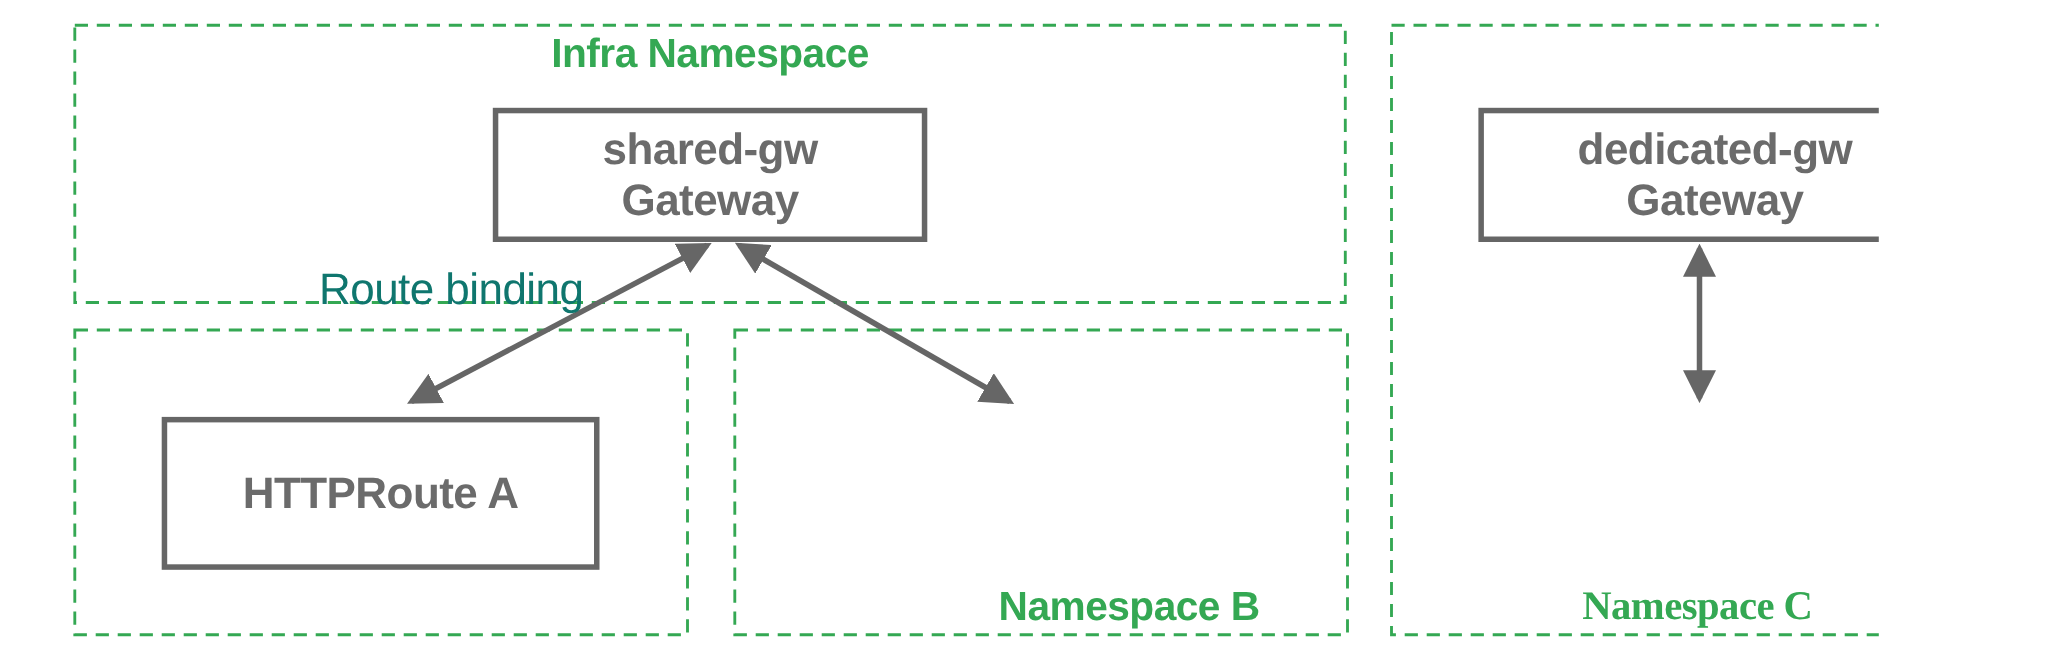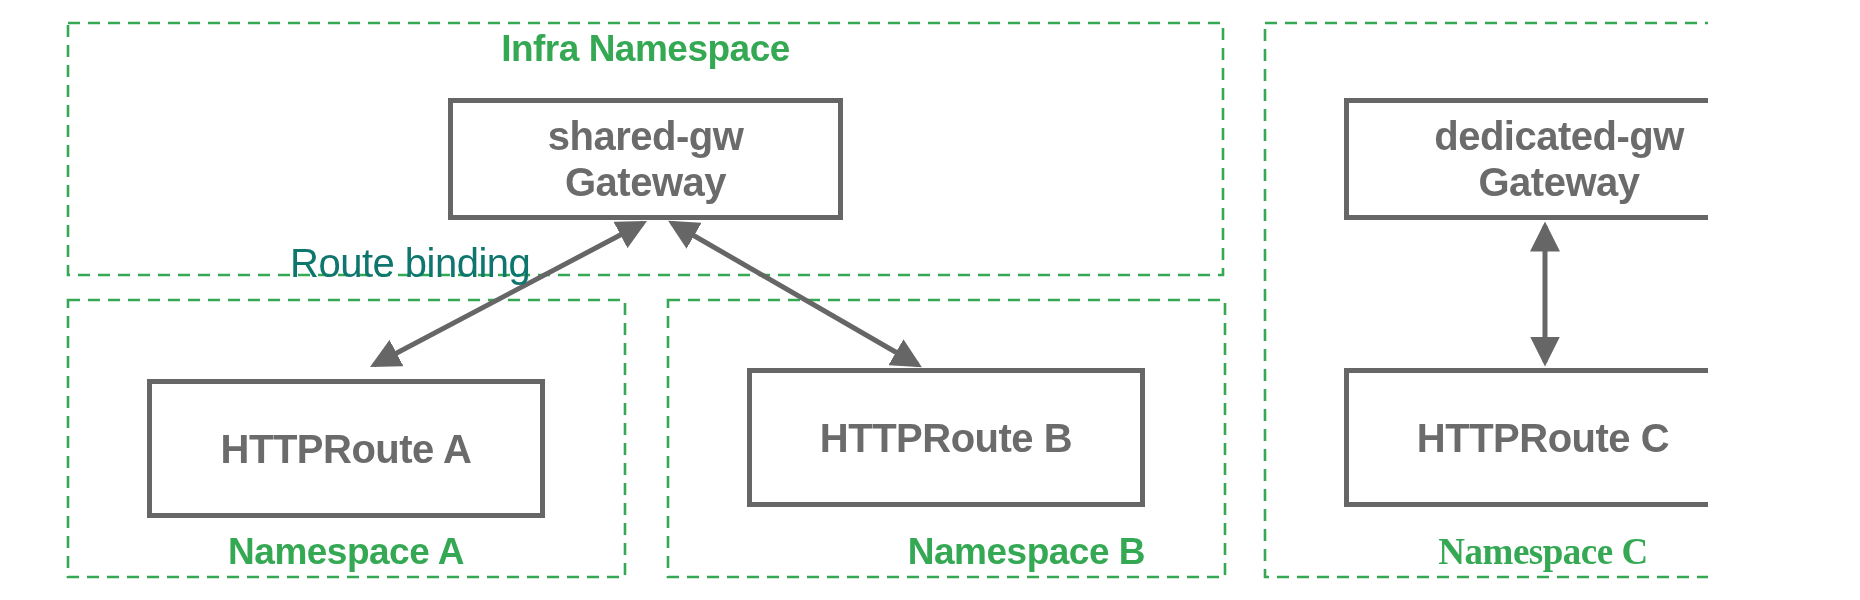--- a/index.html
+++ b/index.html
@@ -94,30 +94,23 @@
   <div class="node" style="left:448px; top:98px; width:395px; height:122px;">
     <div>shared-gw</div>
     <div>Gateway</div>
   </div>
 
   <div class="annotation" style="left:290px; top:243px;">Route binding</div>
 
   <div class="node" style="left:147px; top:368px; width:398px; height:139px;margin-top:11px;">
     <div>HTTPRoute A</div>
   </div>
-  <div class="ns-label" style="left:147px; top:531px; width:398px;">Namespace A</div>
 
-  <div class="node" style="left:747px; top:368px; width:398px; height:139px;">
-    <div>HTTPRoute B</div>
-  </div>
   <div class="ns-label" style="left:747px; top:531px; width:398px;text-align:right;">Namespace B</div>
 
   <div class="node" style="left:1344px; top:98px; width:398px; height:122px;padding-left:32px;">
     <div>dedicated-gw</div>
     <div>Gateway</div>
   </div>
 
-  <div class="node" style="left:1344px; top:368px; width:398px; height:139px;">
-    <div>HTTPRoute C</div>
-  </div>
   <div class="ns-label" style="left:1344px; top:531px; width:398px;font-family:Liberation Serif, serif;">Namespace C</div>
 
 </div>
 
 </body></html>

